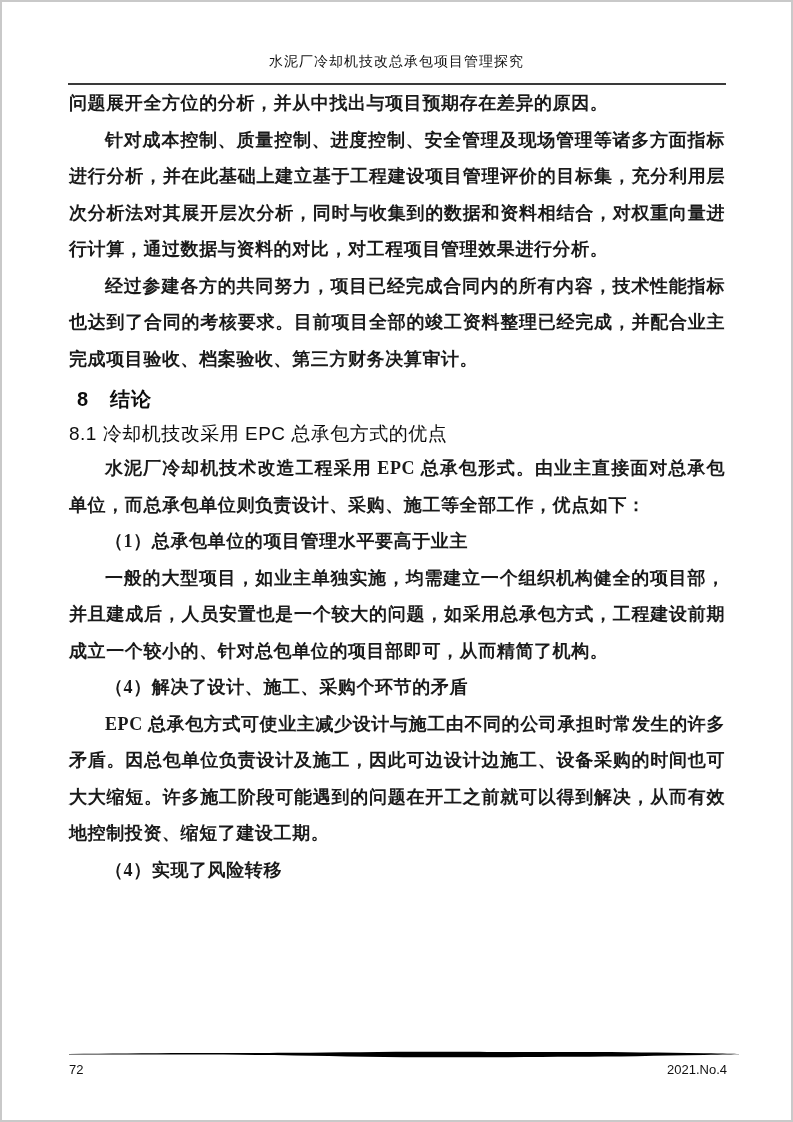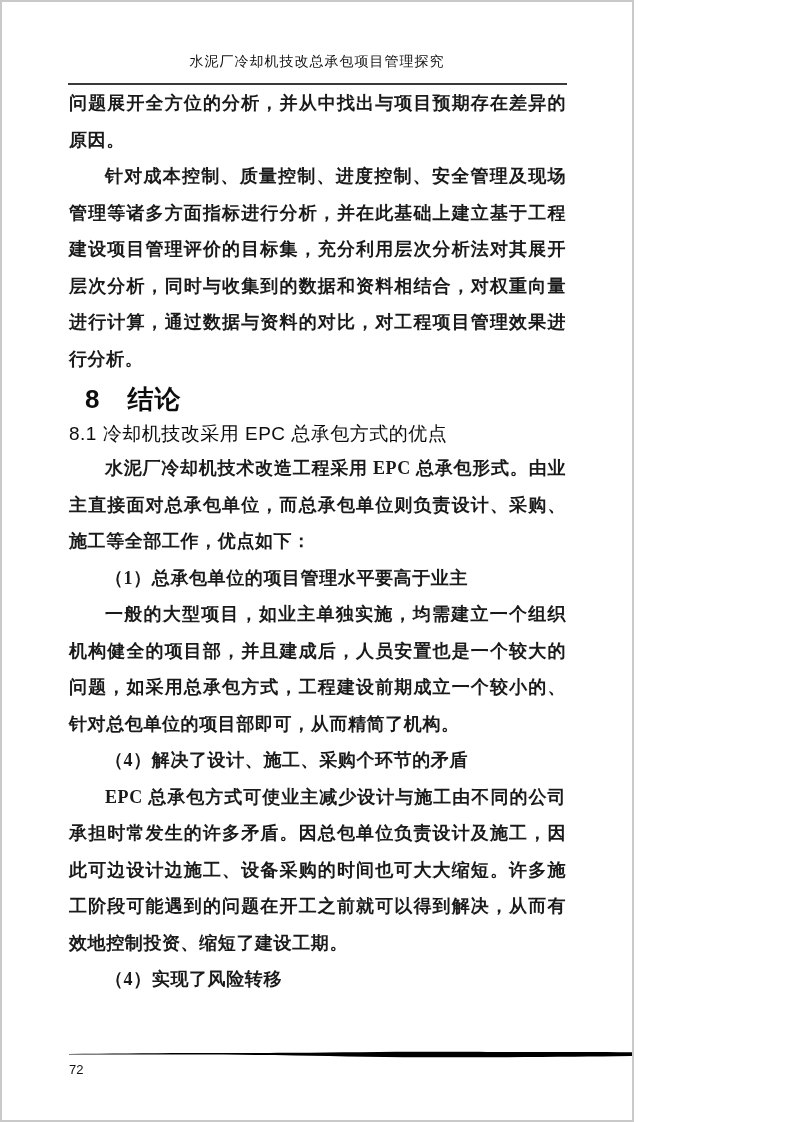--- a/index.html
+++ b/index.html
@@ -2,21 +2,21 @@
 <html><head>
 <meta charset="utf-8">
 <style>
   html, body {
     margin: 0;
     padding: 0;
     background: #ffffff;
   }
   .page {
     position: relative;
-    width: 634px;
+    width: 793px;
     height: 1122px;
     box-sizing: border-box;
     background: #ffffff;
     border: 2px solid #c9c9c9;
     overflow: hidden;
     font-family: "Liberation Serif", "DejaVu Serif", serif;
     color: #1a1a1a;
   }
   
   .running-title {
@@ -43,23 +43,23 @@
   .doc-body p {
     margin: 0;
     font-weight: bold;
   }
   .doc-body p.indent {
     text-indent: 2em;
   }
   .doc-body h2.h1 {
     font-family: "Liberation Sans", "DejaVu Sans", sans-serif;
     font-weight: bold;
-    font-size: 26px;
+    font-size: 20px;
     line-height: 30px;
-    margin: 7px 0 0 16px;
+    margin: 7px 0 0 8px;
     letter-spacing: 1px;
     color: #0d0d0d;
     text-align: left;
   }
   .doc-body h3.h2 {
     font-family: "Liberation Sans", "DejaVu Sans", sans-serif;
     font-weight: normal;
     font-size: 19px;
     line-height: 27px;
     margin: 6px 0 3px 0;
@@ -105,20 +105,21 @@
 <div class="page">
 
   <header>
     <div class="running-title">水泥厂冷却机技改总承包项目管理探究</div>
     <div class="header-rule"></div>
   </header>
 
   <main class="doc-body" id="doc-body">
       <p class="">问题展开全方位的分析，并从中找出与项目预期存在差异的原因。</p>
       <p class="indent">针对成本控制、质量控制、进度控制、安全管理及现场管理等诸多方面指标进行分析，并在此基础上建立基于工程建设项目管理评价的目标集，充分利用层次分析法对其展开层次分析，同时与收集到的数据和资料相结合，对权重向量进行计算，通过数据与资料的对比，对工程项目管理效果进行分析。</p>
+      <p class="indent">经过参建各方的共同努力，项目已经完成合同内的所有内容，技术性能指标也达到了合同的考核要求。目前项目全部的竣工资料整理已经完成，并配合业主完成项目验收、档案验收、第三方财务决算审计。</p>
       <h2 class="h1">8　结论</h2>
       <h3 class="h2">8.1 冷却机技改采用 EPC 总承包方式的优点</h3>
       <p class="indent">水泥厂冷却机技术改造工程采用 EPC 总承包形式。由业主直接面对总承包单位，而总承包单位则负责设计、采购、施工等全部工作，优点如下：</p>
       <p class="indent">（1）总承包单位的项目管理水平要高于业主</p>
       <p class="indent">一般的大型项目，如业主单独实施，均需建立一个组织机构健全的项目部，并且建成后，人员安置也是一个较大的问题，如采用总承包方式，工程建设前期成立一个较小的、针对总包单位的项目部即可，从而精简了机构。</p>
       <p class="indent">（4）解决了设计、施工、采购个环节的矛盾</p>
       <p class="indent">EPC 总承包方式可使业主减少设计与施工由不同的公司承担时常发生的许多矛盾。因总包单位负责设计及施工，因此可边设计边施工、设备采购的时间也可大大缩短。许多施工阶段可能遇到的问题在开工之前就可以得到解决，从而有效地控制投资、缩短了建设工期。</p>
       <p class="indent">（4）实现了风险转移</p>
     </main>
 

